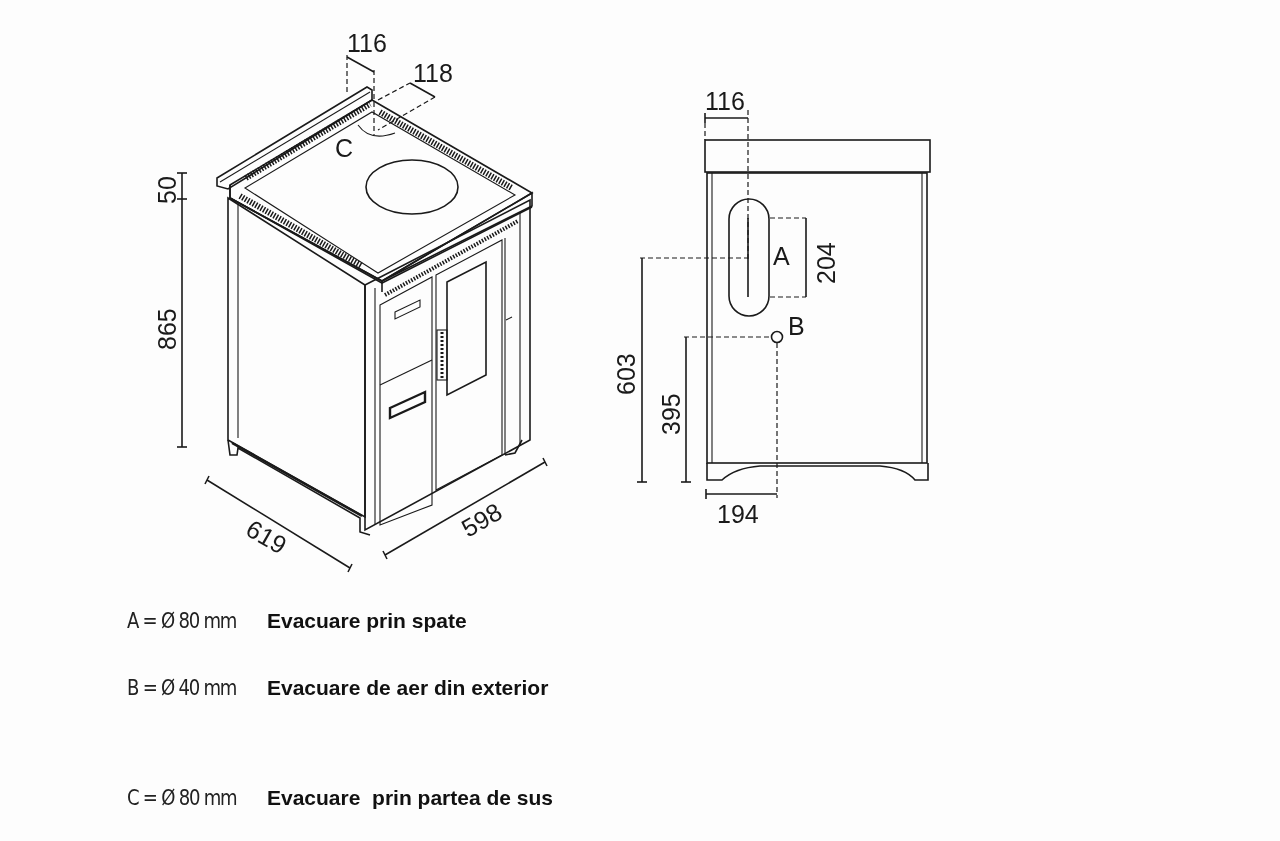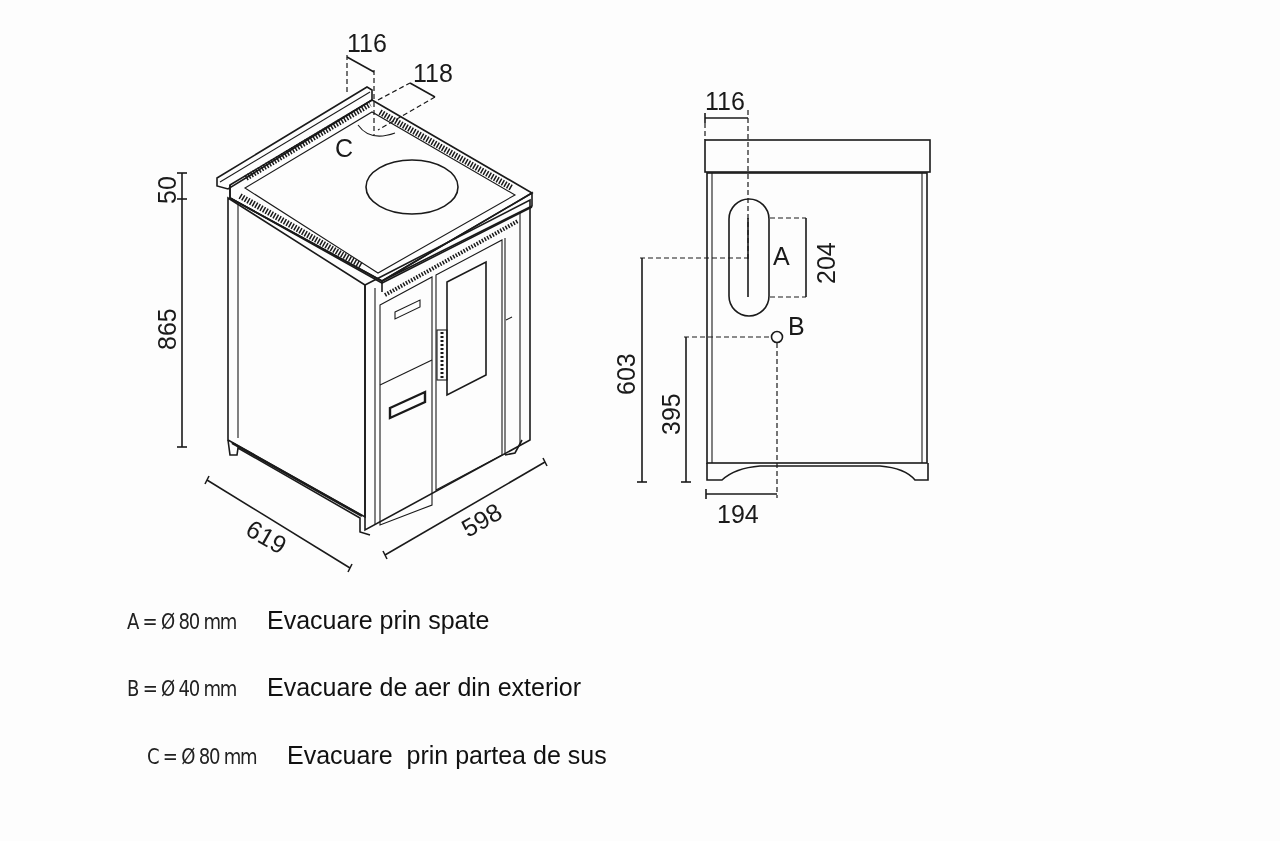--- a/index.html
+++ b/index.html
@@ -7,24 +7,24 @@
   #canvas { position: absolute; left: 0; top: 0; width: 1280px; height: 841px; }
   svg text { font-family: "Liberation Sans", sans-serif; fill: #1a1a1a; }
   .dim { font-size: 25px; }
   .ln { stroke: #1a1a1a; fill: none; stroke-width: 1.6; }
   .thin { stroke: #1a1a1a; fill: none; stroke-width: 1.1; }
   .thick { stroke: #1a1a1a; fill: none; stroke-width: 2.4; }
   .dash { stroke: #1a1a1a; fill: none; stroke-width: 1.2; stroke-dasharray: 5 3; }
   .grill { stroke: #1a1a1a; stroke-width: 6; stroke-dasharray: 1.5 1.5; fill: none; }
   .legend { position: absolute; left: 127px; font-size: 24px; white-space: nowrap; }
   .legend .code { font-family: "DejaVu Sans", sans-serif; font-size: 22px; letter-spacing: -1.5px; transform: scaleX(0.82); transform-origin: left center; display: inline-block; width: 140px; color: #222; }
-  .legend .desc { font-family: "Liberation Sans", sans-serif; font-size: 25px; color: #111; }
+  .legend .desc { font-family: "Liberation Sans", sans-serif; font-size: 21px; color: #111; font-weight: bold; }
   .row1 { top: 606px; }
   .row2 { top: 673px; }
-  .row3 { top: 741px; margin-left: 20px; }
+  .row3 { top: 783px; }
 </style>
 </head>
 <body>
 
 <svg id="canvas" viewBox="0 0 1280 841" xmlns="http://www.w3.org/2000/svg">
 
   <g>
 
     <polygon class="ln" points="217,178 367,87 372,90 372,100 228,189 217,186"></polygon>
     <line class="thin" x1="220" y1="182" x2="370" y2="92"></line>

